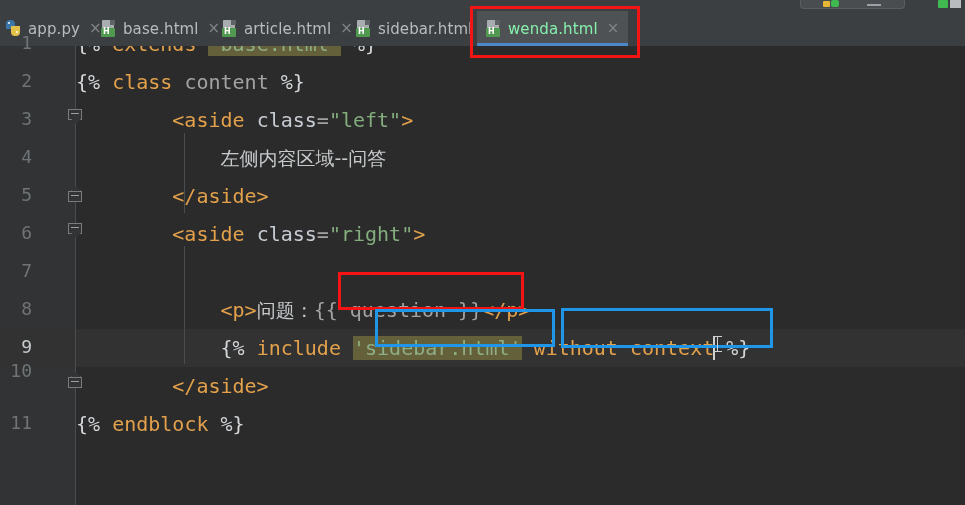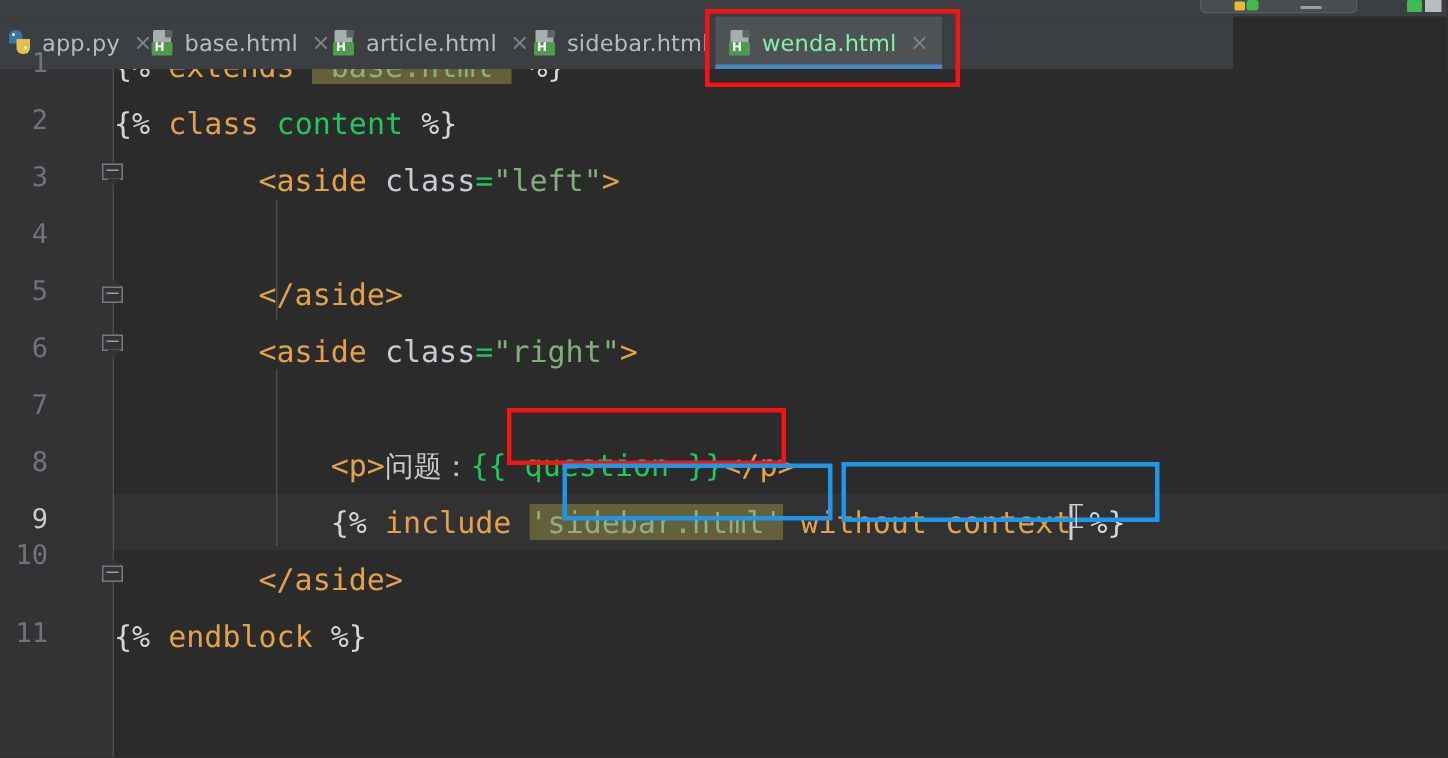--- a/index.html
+++ b/index.html
@@ -15,21 +15,21 @@
   .top-sliver{position:absolute;left:0;top:0;width:965px;height:11px;background:#3c3f41;}
   .top-widget{position:absolute;left:800px;top:0px;width:105px;height:9px;
     background:#4a4d4f;border:1px solid #5a5d5f;border-top:none;border-radius:0 0 4px 4px;box-sizing:border-box;}
   .top-widget .dot-y{position:absolute;left:22px;top:1px;width:7px;height:6px;background:#e8b735;border-radius:1px;}
   .top-widget .dot-g{position:absolute;left:30px;top:0px;width:8px;height:7px;background:#3fb950;border-radius:2px;}
   .top-widget .dash{position:absolute;left:66px;top:4px;width:14px;height:2px;background:#9aa0a6;}
   .top-sliver-right{position:absolute;left:938px;top:0px;width:10px;height:8px;background:#3fb950;border-radius:1px;}
   .top-sliver-right2{position:absolute;left:950px;top:0px;width:11px;height:8px;background:#b9bcbf;}
 
   
-  .tabbar{position:absolute;left:0;top:11px;width:822px;height:35px;background:#3c3f41;}
+  .tabbar{position:absolute;left:0;top:11px;width:965px;height:35px;background:#3c3f41;}
   .tab{position:absolute;top:0;height:35px;display:flex;align-items:center;box-sizing:border-box;}
   .tab .ficon{position:relative;width:15px;height:17px;margin-right:7px;flex:0 0 auto;}
   .tab .tlabel{font-size:15px;color:#b8bcbf;white-space:nowrap;letter-spacing:.1px;}
   .tab.active .tlabel{color:#86efac;}
   .tab .tclose{margin-left:9px;font-size:15px;color:#7f8486;line-height:1;}
   .tab.active{background:#4e5254;}
   .tab .underline{position:absolute;left:0;bottom:0;width:100%;height:3px;background:#4a88c7;}
 
   
   .ico-html{position:relative;width:15px;height:17px;}
@@ -62,21 +62,21 @@
 
   .code{position:absolute;left:76px;top:0;width:889px;height:459px;overflow:hidden;}
   .cline{position:absolute;left:0;width:889px;height:38px;
     font-family:"DejaVu Sans Mono","Liberation Mono",monospace;font-size:20px;line-height:38px;white-space:pre;}
   .cline.cur{background:#323232;}
   .indent-guide{position:absolute;width:1px;background:#4a4d4f;}
 
   
   .t-punct{color:#d4d7da;}
   .t-kw{color:#e3a14c;}
-  .t-plain{color:#22c55e;}
+  .t-plain{color:#a3a3a3;}
   .t-tag{color:#e3a14c;}
   .t-attr{color:#c8ccd4;}
   .t-str{color:#83ad7d;}
   .t-str-hl{color:#8fae85;background:#63603a;}
   .t-cjk{color:#c7cacc;font-family:"DejaVu Sans","Liberation Sans",sans-serif;font-size:19px;}
 
   
   .caret{display:inline-block;width:2px;height:23px;background:#d0d0d0;vertical-align:-5px;margin:0 -1px;}
 
   
@@ -226,20 +226,21 @@
     <div class="fold-mark up" style="top:331px;">
       <div class="sq"></div>
         <div class="mn"></div>
         <div class="tip"></div>
       </div>
 
     <div class="code" id="code">
         <div class="cline" style="top: -21px;"><span class="t-punct">{%</span><span class="t-plain"> </span><span class="t-kw">extends</span><span class="t-plain"> </span><span class="t-str-hl">'base.html'</span><span class="t-plain"> </span><span class="t-punct">%}</span></div>
         <div class="cline" style="top: 17px;"><span class="t-punct">{%</span><span class="t-plain"> </span><span class="t-kw">class</span><span class="t-plain"> </span><span class="t-plain">content</span><span class="t-plain"> </span><span class="t-punct">%}</span></div>
         <div class="cline" style="top: 55px;"><span class="t-plain">        </span><span class="t-tag">&lt;aside</span><span class="t-plain"> </span><span class="t-attr">class</span><span class="t-plain">=</span><span class="t-str">"left"</span><span class="t-tag">&gt;</span></div>
+        <div class="cline" style="top: 93px;"><span class="t-plain">            </span><span class="t-cjk">左侧内容区域--问答</span></div>
         <div class="cline" style="top: 131px;"><span class="t-plain">        </span><span class="t-tag">&lt;/aside&gt;</span></div>
         <div class="cline" style="top: 169px;"><span class="t-plain">        </span><span class="t-tag">&lt;aside</span><span class="t-plain"> </span><span class="t-attr">class</span><span class="t-plain">=</span><span class="t-str">"right"</span><span class="t-tag">&gt;</span></div>
         <div class="cline" style="top: 245px;"><span class="t-plain">            </span><span class="t-tag">&lt;p&gt;</span><span class="t-cjk">问题：</span><span class="t-plain">{{ question }}</span><span class="t-tag">&lt;/p&gt;</span></div>
         <div class="cline cur" style="top: 283px;"><span class="t-plain">            </span><span class="t-punct">{%</span><span class="t-plain"> </span><span class="t-kw">include</span><span class="t-plain"> </span><span class="t-str-hl">'sidebar.html'</span><span class="t-plain"> </span><span class="t-kw">without context</span><span class="caret"></span><span class="t-plain"> </span><span class="t-punct">%}</span></div>
         <div class="cline" style="top: 321px;"><span class="t-plain">        </span><span class="t-tag">&lt;/aside&gt;</span></div>
         <div class="cline" style="top: 359px;"><span class="t-punct">{%</span><span class="t-plain"> </span><span class="t-kw">endblock</span><span class="t-plain"> </span><span class="t-punct">%}</span></div>
       </div>
 
     <div class="indent-guide" style="left:184px;top:87px;height:80px;"></div>
     <div class="indent-guide" style="left:184px;top:200px;height:118px;"></div>

